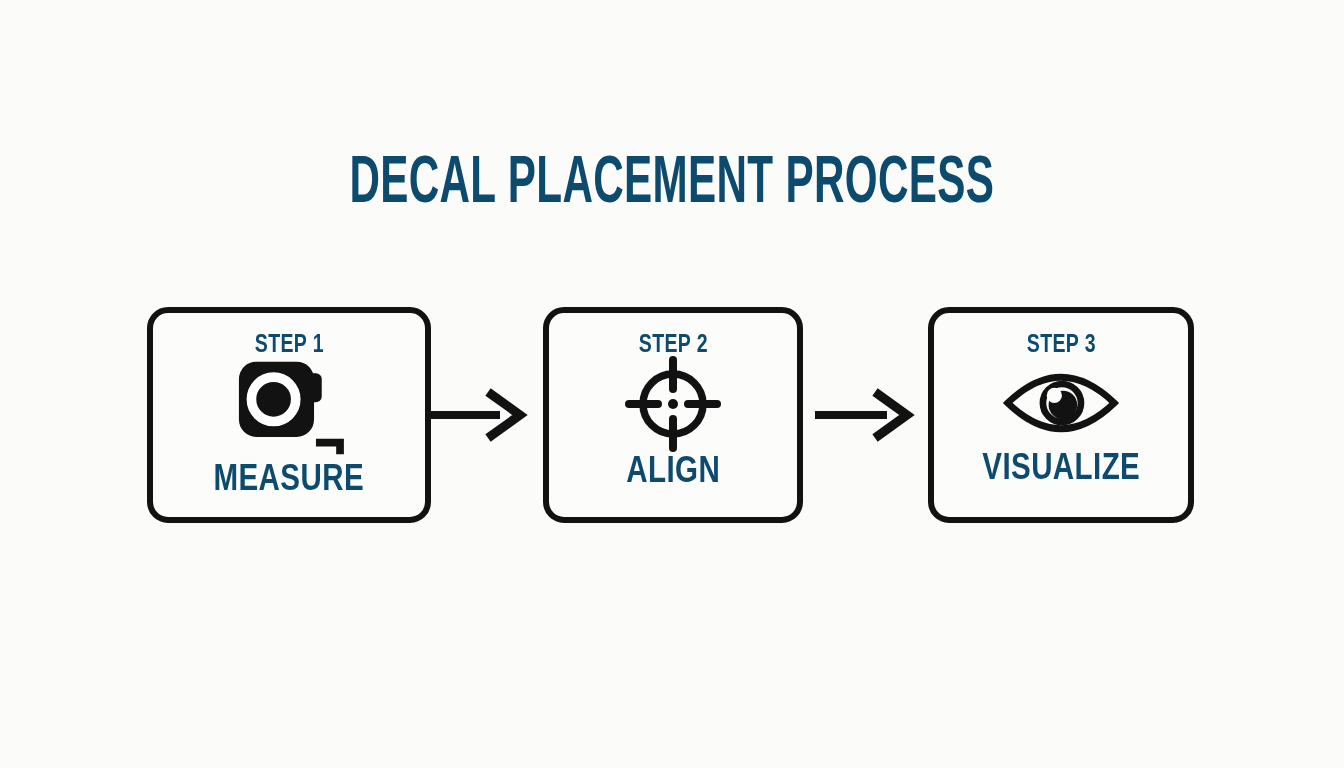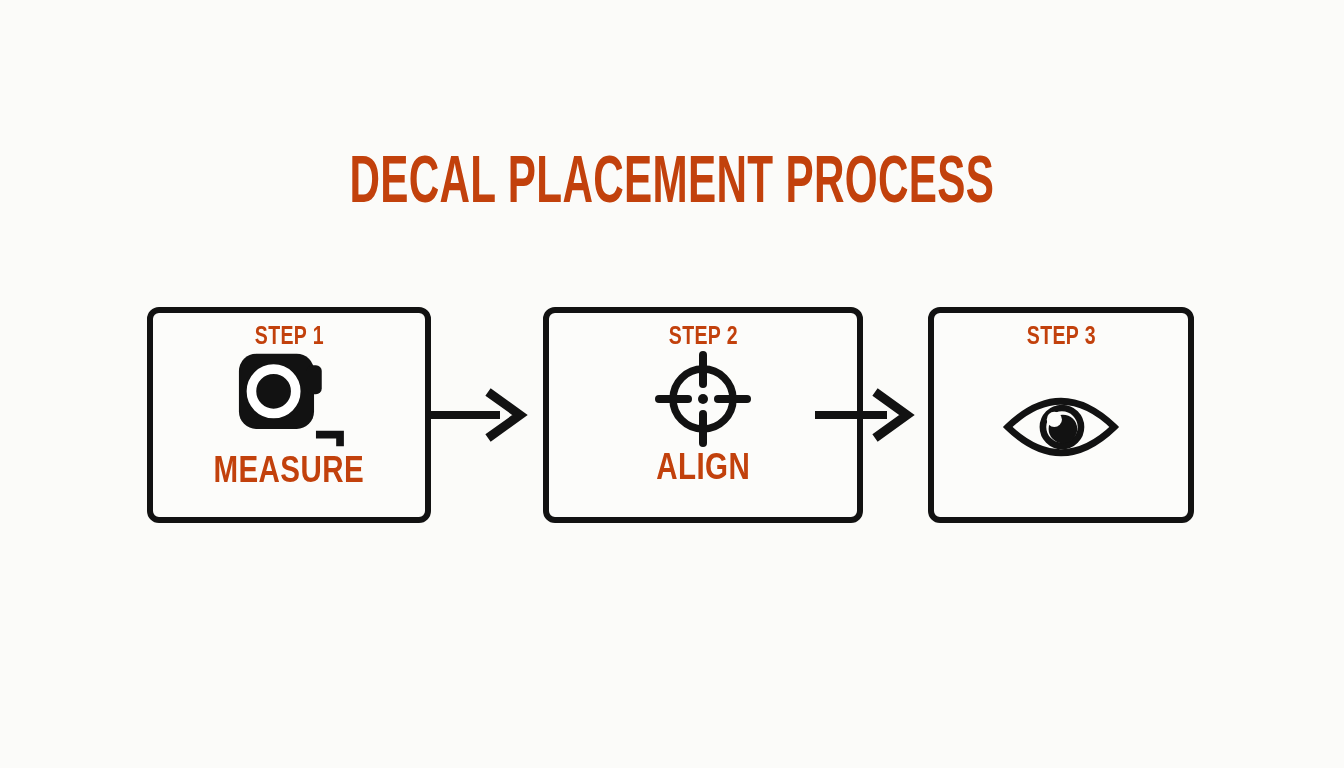--- a/index.html
+++ b/index.html
@@ -3,21 +3,21 @@
 <meta charset="utf-8">
 <style>
   html, body { margin: 0; padding: 0; }
   .canvas {
     position: relative;
     width: 1344px;
     height: 768px;
     background: #fbfbf9;
     overflow: hidden;
     font-family: "Liberation Sans", sans-serif;
-    color: #c2410c;
+    color: #0c4a6e;
   }
   .condensed {
     display: inline-block;
     white-space: nowrap;
     font-weight: bold;
     letter-spacing: 0.5px;
   }
   .diagram-title {
     position: absolute;
     top: 146px;
@@ -30,30 +30,30 @@
     font-size: 66px;
     transform: scaleX(0.64);
     transform-origin: center;
   }
   .step-box {
     position: absolute;
     top: 307px;
     height: 216px;
     box-sizing: border-box;
     border: 6px solid #121212;
-    border-radius: 12px;
+    border-radius: 21px;
     background: #fcfcfa;
     display: flex;
     flex-direction: column;
     align-items: center;
     justify-content: space-between;
-    padding: 8px 0 12px 0;
+    padding: 16px 0 12px 0;
   }
   .step-box.b1 { left: 147px; width: 284px; }
-  .step-box.b2 { left: 543px; width: 320px; align-items: center; }
+  .step-box.b2 { left: 543px; width: 260px; align-items: center; }
   .step-box.b3 { left: 928px; width: 266px; }
   .step-label { line-height: 1; margin-top: 2px; }
   .step-label .condensed {
     font-size: 25px;
     transform: scaleX(0.78);
     transform-origin: center;
   }
   .step-icon {
     flex: 1 1 auto;
     display: flex;
@@ -140,15 +140,18 @@
       <span class="condensed">STEP 3</span>
     </div>
     <div class="step-icon">
       <svg width="118" height="80" viewBox="0 0 124 84" aria-hidden="true">
         <path d="M 6,42 Q 62,-12 118,42 Q 62,96 6,42 Z" fill="none" stroke="#121212" stroke-width="7" stroke-linejoin="miter"></path>
         <circle cx="63" cy="42" r="20" fill="none" stroke="#121212" stroke-width="7"></circle>
         <circle cx="64" cy="44" r="15" fill="#121212"></circle>
         <circle cx="55" cy="34" r="8" fill="#fcfcfa"></circle>
       </svg>
     </div>
+    <div class="step-name">
+      <span class="condensed">VISUALIZE</span>
+    </div>
   </div>
 
 </div>
 
 </body></html>

